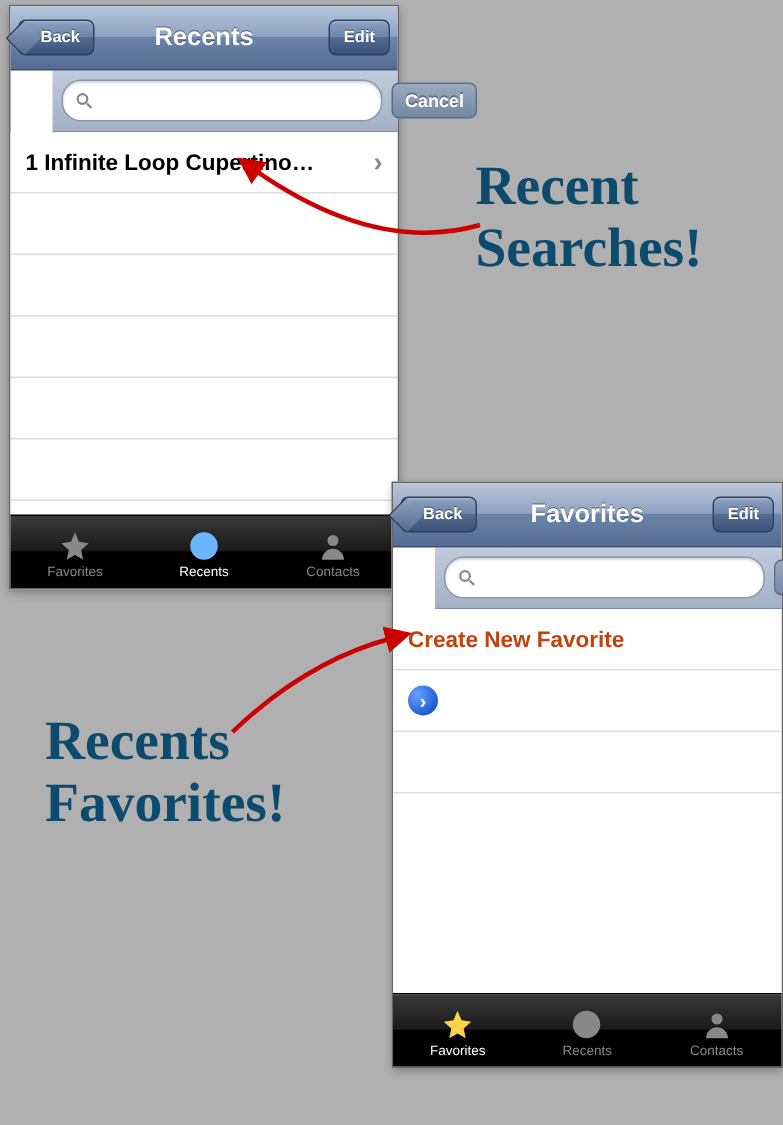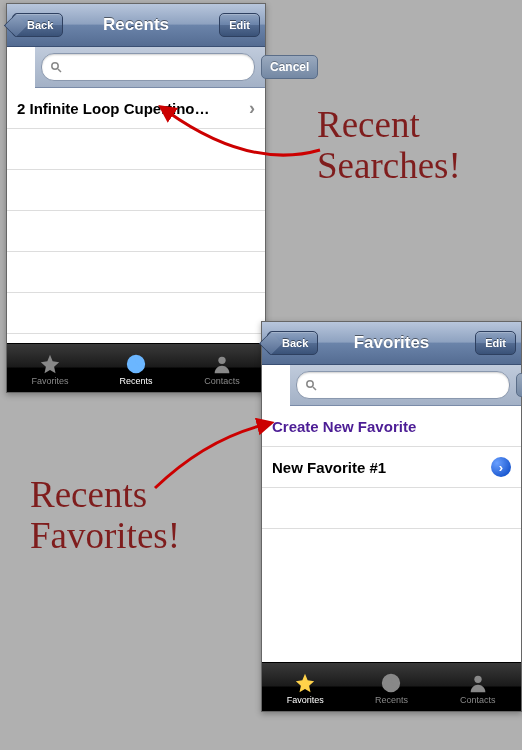--- a/index.html
+++ b/index.html
@@ -124,21 +124,21 @@
   border-bottom: 1px solid #ddd;
   display: flex;
   align-items: center;
   padding: 0 10px;
   font-size: 15px;
   font-weight: bold;
   justify-content: space-between;
 }
 .row .chevron { color: #888; font-size: 18px; }
 .row.empty { height: 40px; }
-.row-blue { color: #4c1d95; }
+.row-blue { color: #c2410c; }
 .disclosure {
   width: 20px;
   height: 20px;
   border-radius: 50%;
   background: radial-gradient(circle at 30% 30%, #6aa0ff, #0040c0);
   display: flex;
   align-items: center;
   justify-content: center;
   color: #fff;
   font-size: 13px;
@@ -165,22 +165,22 @@
 }
 .tab.active .tab-label { color: #fff; }
 .tab svg { width: 24px; height: 22px; }
 .tab path, .tab circle { fill: #888; }
 .tab.active path, .tab.active circle { fill: #6bb6ff; }
 .tab.active-star path { fill: #ffd24a; }
 .callout {
   position: absolute;
   font-family: "Marker Felt", "Comic Sans MS", cursive;
   font-size: 37px;
-  font-weight: normal;
-  color: #7f1d1d;
+  font-weight: bold;
+  color: #0c4a6e;
   line-height: 1.1;
 }
 .arrow {
   position: absolute;
   pointer-events: none;
 }
 </style>
 </head>
 <body>
 
@@ -195,21 +195,21 @@
       <svg width="12" height="12" viewBox="0 0 12 12">
           <circle cx="5" cy="5" r="3.2" fill="none" stroke="#888" stroke-width="1.5"></circle>
           <line x1="8" y1="8" x2="11" y2="11" stroke="#888" stroke-width="1.5"></line>
         </svg>
       <input type="text" placeholder="" style="">
     </div>
     <div class="cancel-btn">Cancel</div>
   </div>
   <div class="list">
     <div class="row">
-      <span>2 Infinite Loop Cupertino…</span>
+      <span>1 Infinite Loop Cupertino…</span>
       <span class="chevron">›</span>
     </div>
     <div class="row empty"></div>
     <div class="row empty"></div>
     <div class="row empty"></div>
     <div class="row empty"></div>
     <div class="row empty"></div>
   </div>
   <div class="tabbar">
     <div class="tab">
@@ -249,21 +249,20 @@
         </svg>
       <input type="text" placeholder="" style="">
     </div>
     <div class="cancel-btn">Cancel</div>
   </div>
   <div class="list">
     <div class="row row-blue">
       <span>Create New Favorite</span>
     </div>
     <div class="row">
-      <span>New Favorite #1</span>
       <span class="disclosure">›</span>
     </div>
     <div class="row empty"></div>
     <div class="row empty" style="border-bottom:none"></div>
   </div>
   <div class="tabbar">
     <div class="tab active active-star">
       <svg viewBox="0 0 24 24">
           <path d="M12 2l2.9 6.9L22 10l-5.5 4.9L18 22l-6-3.5L6 22l1.5-7.1L2 10l7.1-1.1z"></path>
         </svg>

